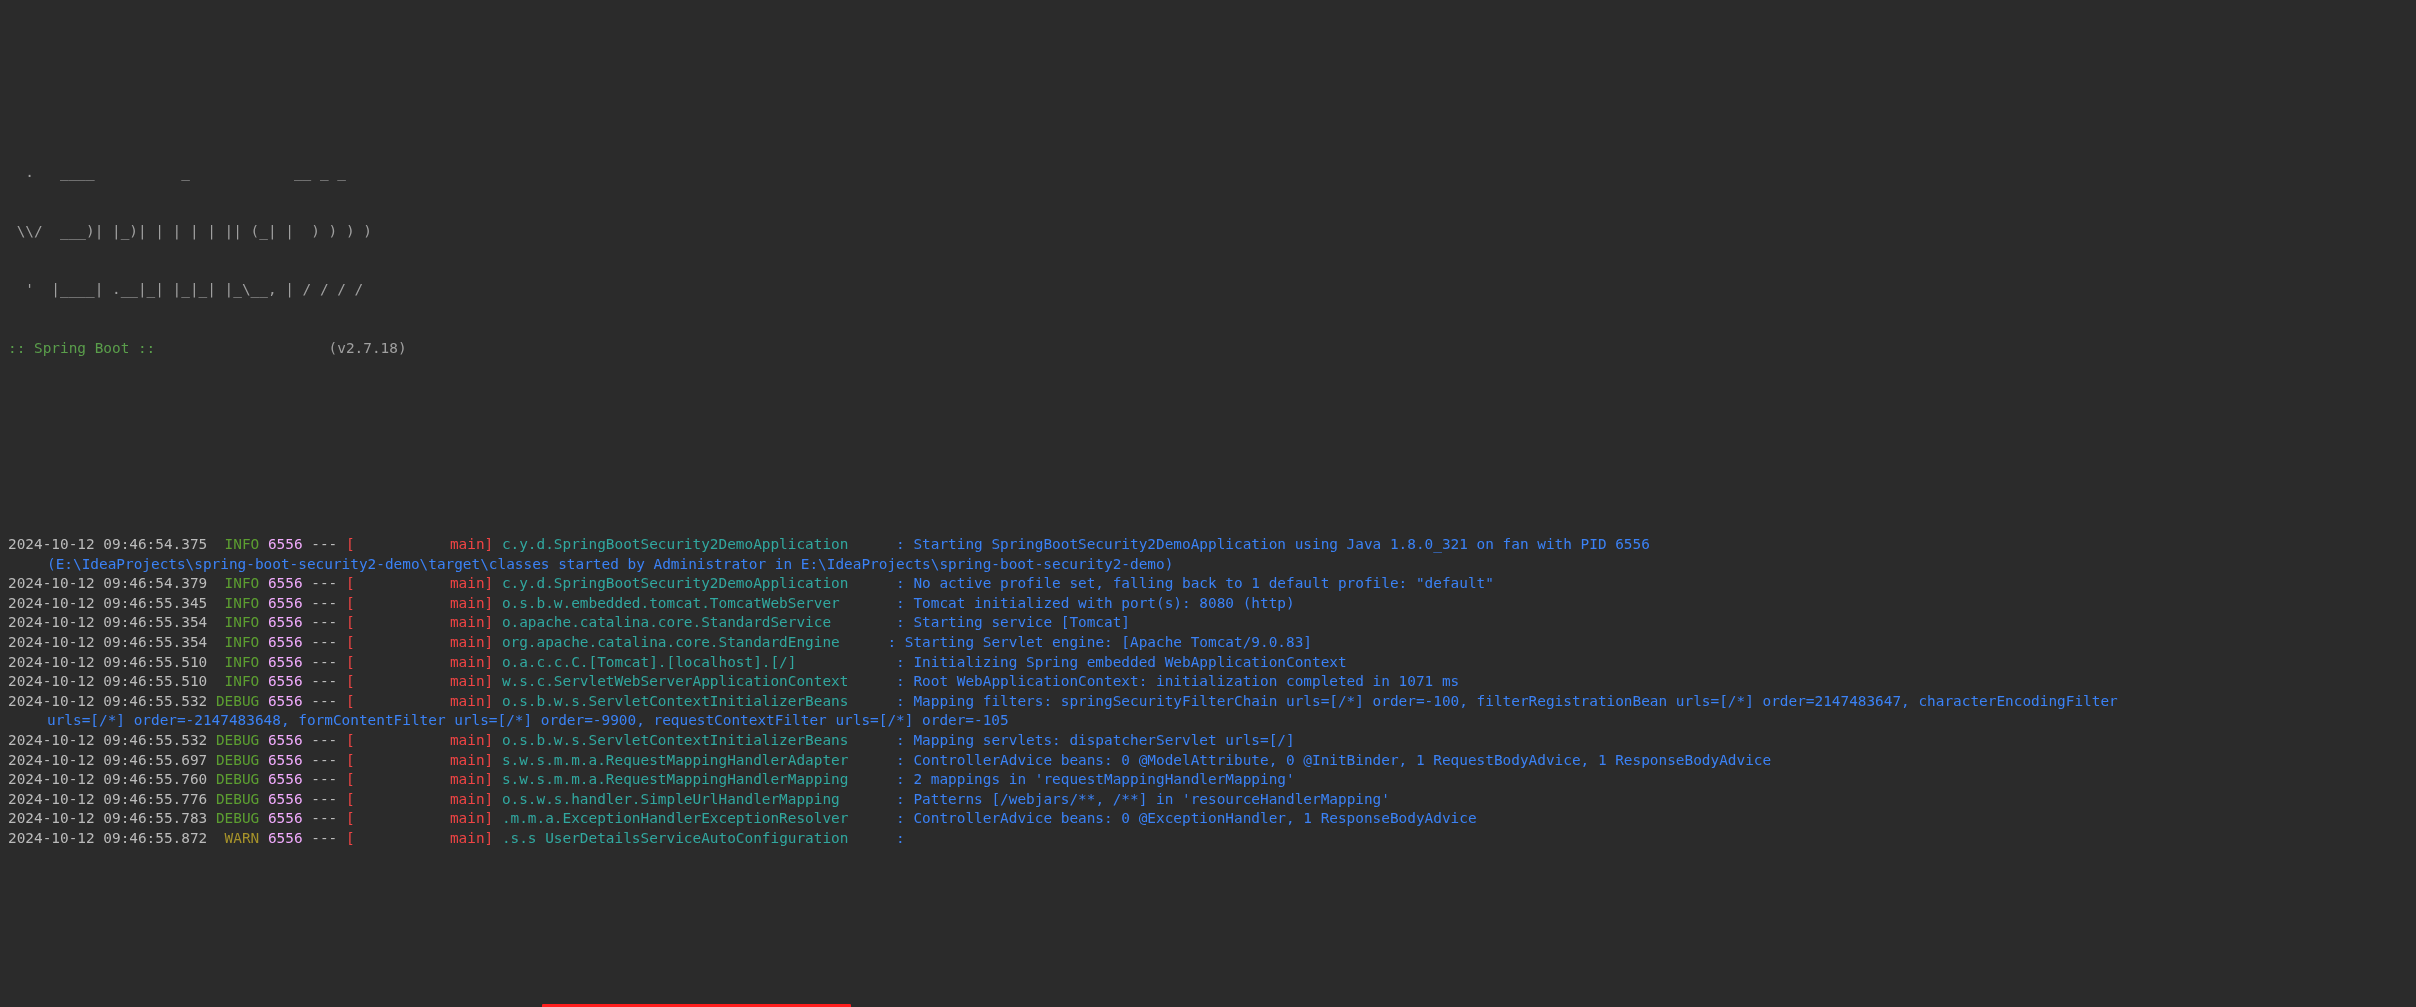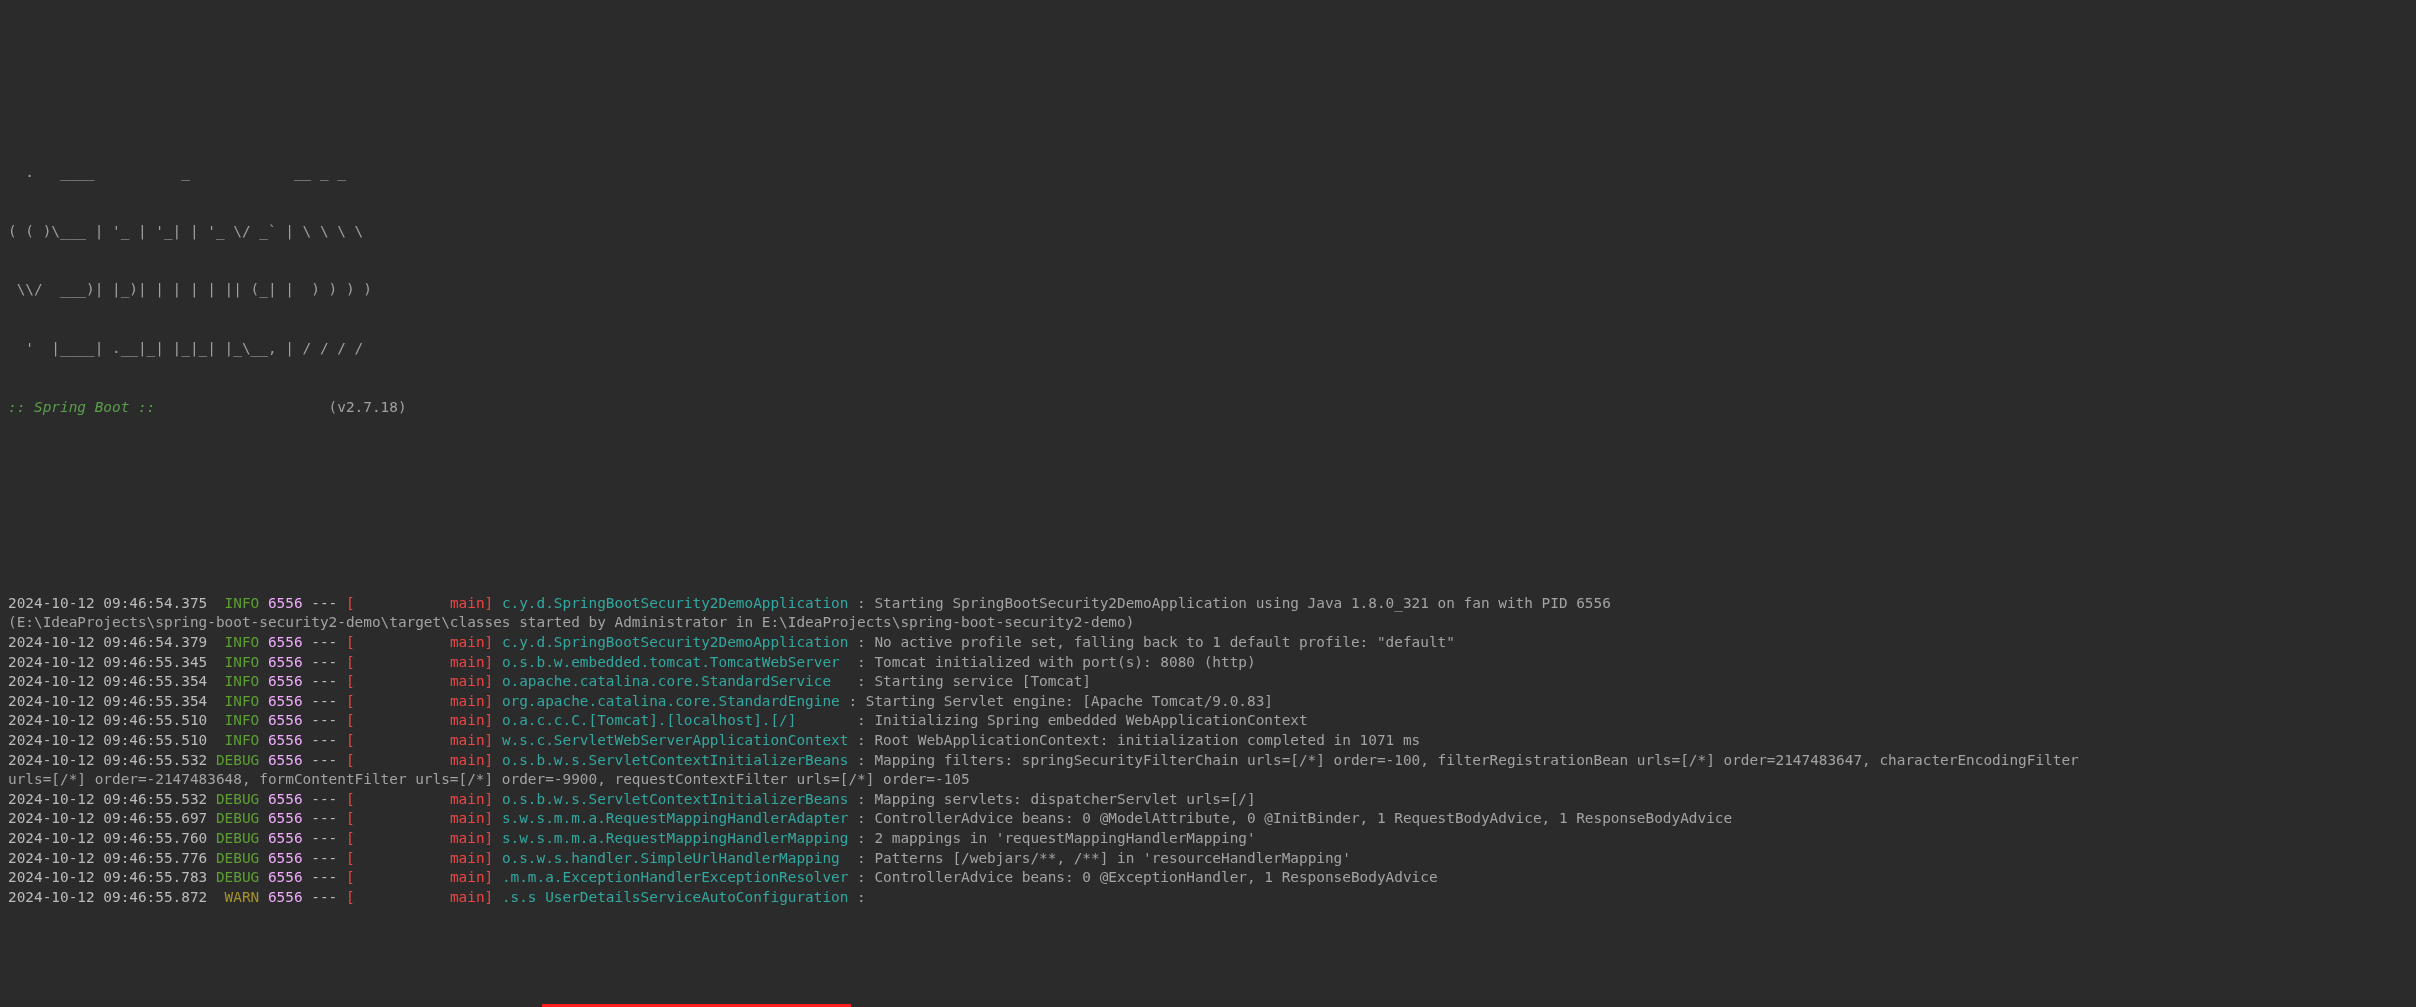--- a/index.html
+++ b/index.html
@@ -28,51 +28,50 @@
   }
   .pad {
     padding: 6px 8px 0 8px;
   }
   .line {
     white-space: pre;
     height: 19.6px;
   }
   
   .c-banner      { color: #a0a0a0; }
-  .c-banner-green{ color: #5a9e4b; font-style: italic; }
+  .c-banner-green{ color: #5a9e4b; }
   .c-ts          { color: #bbbbbb; }
   .c-info        { color: #5c9e31; }
   .c-debug       { color: #5c9e31; text-align: center; }
   .c-warn        { color: #a6922a; }
   .c-pid         { color: #f0abfc; }
   .c-sep         { color: #bbbbbb; }
   .c-thread      { color: #ef4444; margin-top: 12px; }
   .c-logger      { color: #31a8a0; }
-  .c-msg         { color: #a3a3a3; }
+  .c-msg         { color: #3b82f6; margin-left: 39px; }
 
   
   .annot-box {
     position: absolute;
     border: 3px solid #ff1f1f;
     box-sizing: border-box;
     pointer-events: none;
     border-radius: 1px;
   }
   #box-logger   { left: 409px; top: 391px;  width: 232px; height: 21px; }
 </style>
 </head>
 <body>
 
 <div id="console">
   <div class="pad">
 
     
     <div>
       <div class="line c-banner">  .   ____          _            __ _ _</div>
-      <div class="line c-banner">( ( )\___ | '_ | '_| | '_ \/ _` | \ \ \ \</div>
       <div class="line c-banner"> \\/  ___)| |_)| | | | | || (_| |  ) ) ) )</div>
       <div class="line c-banner">  '  |____| .__|_| |_|_| |_\__, | / / / /</div>
       <div class="line"><span class="c-banner-green">:: Spring Boot ::</span><span class="c-banner">                    </span><span class="c-banner">(v2.7.18)</span></div>
       <div class="line">&nbsp;</div>
     </div>
 
     
     <div id="log-before"><div class="line"><span class="c-ts">2024-10-12 09:46:54.375 </span><span class="c-ts"> </span><span class="c-info">INFO</span><span class="c-ts"> </span><span class="c-pid">6556</span><span class="c-sep"> --- </span><span class="c-thread">[           main] </span><span class="c-logger">c.y.d.SpringBootSecurity2DemoApplication</span><span class="c-msg"> : Starting SpringBootSecurity2DemoApplication using Java 1.8.0_321 on fan with PID 6556</span></div><div class="line"><span class="c-msg">(E:\IdeaProjects\spring-boot-security2-demo\target\classes started by Administrator in E:\IdeaProjects\spring-boot-security2-demo)</span></div><div class="line"><span class="c-ts">2024-10-12 09:46:54.379 </span><span class="c-ts"> </span><span class="c-info">INFO</span><span class="c-ts"> </span><span class="c-pid">6556</span><span class="c-sep"> --- </span><span class="c-thread">[           main] </span><span class="c-logger">c.y.d.SpringBootSecurity2DemoApplication</span><span class="c-msg"> : No active profile set, falling back to 1 default profile: "default"</span></div><div class="line"><span class="c-ts">2024-10-12 09:46:55.345 </span><span class="c-ts"> </span><span class="c-info">INFO</span><span class="c-ts"> </span><span class="c-pid">6556</span><span class="c-sep"> --- </span><span class="c-thread">[           main] </span><span class="c-logger">o.s.b.w.embedded.tomcat.TomcatWebServer</span><span class="c-msg">  : Tomcat initialized with port(s): 8080 (http)</span></div><div class="line"><span class="c-ts">2024-10-12 09:46:55.354 </span><span class="c-ts"> </span><span class="c-info">INFO</span><span class="c-ts"> </span><span class="c-pid">6556</span><span class="c-sep"> --- </span><span class="c-thread">[           main] </span><span class="c-logger">o.apache.catalina.core.StandardService</span><span class="c-msg">   : Starting service [Tomcat]</span></div><div class="line"><span class="c-ts">2024-10-12 09:46:55.354 </span><span class="c-ts"> </span><span class="c-info">INFO</span><span class="c-ts"> </span><span class="c-pid">6556</span><span class="c-sep"> --- </span><span class="c-thread">[           main] </span><span class="c-logger">org.apache.catalina.core.StandardEngine</span><span class="c-msg"> : Starting Servlet engine: [Apache Tomcat/9.0.83]</span></div><div class="line"><span class="c-ts">2024-10-12 09:46:55.510 </span><span class="c-ts"> </span><span class="c-info">INFO</span><span class="c-ts"> </span><span class="c-pid">6556</span><span class="c-sep"> --- </span><span class="c-thread">[           main] </span><span class="c-logger">o.a.c.c.C.[Tomcat].[localhost].[/]</span><span class="c-msg">       : Initializing Spring embedded WebApplicationContext</span></div><div class="line"><span class="c-ts">2024-10-12 09:46:55.510 </span><span class="c-ts"> </span><span class="c-info">INFO</span><span class="c-ts"> </span><span class="c-pid">6556</span><span class="c-sep"> --- </span><span class="c-thread">[           main] </span><span class="c-logger">w.s.c.ServletWebServerApplicationContext</span><span class="c-msg"> : Root WebApplicationContext: initialization completed in 1071 ms</span></div><div class="line"><span class="c-ts">2024-10-12 09:46:55.532 </span><span class="c-ts"></span><span class="c-debug">DEBUG</span><span class="c-ts"> </span><span class="c-pid">6556</span><span class="c-sep"> --- </span><span class="c-thread">[           main] </span><span class="c-logger">o.s.b.w.s.ServletContextInitializerBeans</span><span class="c-msg"> : Mapping filters: springSecurityFilterChain urls=[/*] order=-100, filterRegistrationBean urls=[/*] order=2147483647, characterEncodingFilter</span></div><div class="line"><span class="c-msg">urls=[/*] order=-2147483648, formContentFilter urls=[/*] order=-9900, requestContextFilter urls=[/*] order=-105</span></div><div class="line"><span class="c-ts">2024-10-12 09:46:55.532 </span><span class="c-ts"></span><span class="c-debug">DEBUG</span><span class="c-ts"> </span><span class="c-pid">6556</span><span class="c-sep"> --- </span><span class="c-thread">[           main] </span><span class="c-logger">o.s.b.w.s.ServletContextInitializerBeans</span><span class="c-msg"> : Mapping servlets: dispatcherServlet urls=[/]</span></div><div class="line"><span class="c-ts">2024-10-12 09:46:55.697 </span><span class="c-ts"></span><span class="c-debug">DEBUG</span><span class="c-ts"> </span><span class="c-pid">6556</span><span class="c-sep"> --- </span><span class="c-thread">[           main] </span><span class="c-logger">s.w.s.m.m.a.RequestMappingHandlerAdapter</span><span class="c-msg"> : ControllerAdvice beans: 0 @ModelAttribute, 0 @InitBinder, 1 RequestBodyAdvice, 1 ResponseBodyAdvice</span></div><div class="line"><span class="c-ts">2024-10-12 09:46:55.760 </span><span class="c-ts"></span><span class="c-debug">DEBUG</span><span class="c-ts"> </span><span class="c-pid">6556</span><span class="c-sep"> --- </span><span class="c-thread">[           main] </span><span class="c-logger">s.w.s.m.m.a.RequestMappingHandlerMapping</span><span class="c-msg"> : 2 mappings in 'requestMappingHandlerMapping'</span></div><div class="line"><span class="c-ts">2024-10-12 09:46:55.776 </span><span class="c-ts"></span><span class="c-debug">DEBUG</span><span class="c-ts"> </span><span class="c-pid">6556</span><span class="c-sep"> --- </span><span class="c-thread">[           main] </span><span class="c-logger">o.s.w.s.handler.SimpleUrlHandlerMapping</span><span class="c-msg">  : Patterns [/webjars/**, /**] in 'resourceHandlerMapping'</span></div><div class="line"><span class="c-ts">2024-10-12 09:46:55.783 </span><span class="c-ts"></span><span class="c-debug">DEBUG</span><span class="c-ts"> </span><span class="c-pid">6556</span><span class="c-sep"> --- </span><span class="c-thread">[           main] </span><span class="c-logger">.m.m.a.ExceptionHandlerExceptionResolver</span><span class="c-msg"> : ControllerAdvice beans: 0 @ExceptionHandler, 1 ResponseBodyAdvice</span></div><div class="line"><span class="c-ts">2024-10-12 09:46:55.872 </span><span class="c-ts"> </span><span class="c-warn">WARN</span><span class="c-ts"> </span><span class="c-pid">6556</span><span class="c-sep"> --- </span><span class="c-thread">[           main] </span><span class="c-logger">.s.s </span><span class="c-logger">UserDetailsServiceAutoConfiguration</span><span class="c-msg"> :</span></div></div>
 
     

